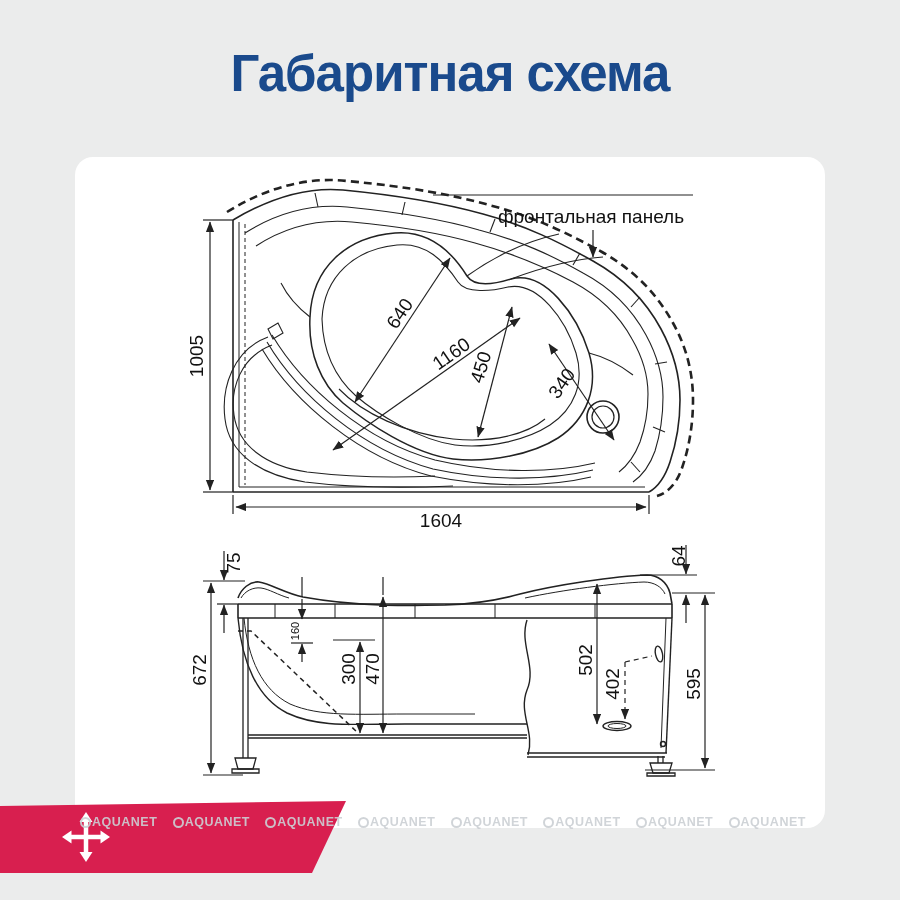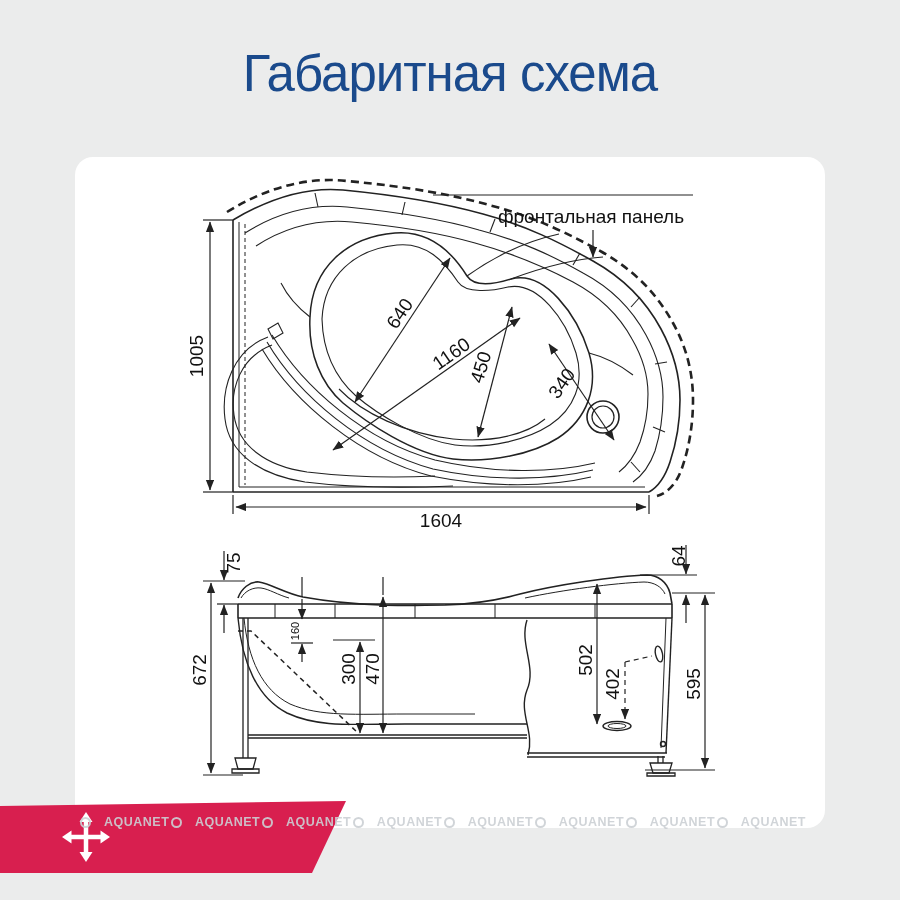--- a/index.html
+++ b/index.html
@@ -3,21 +3,21 @@
 <meta charset="utf-8">
 <style>
   html,body{margin:0;padding:0;}
   body{
     width:900px;height:900px;position:relative;overflow:hidden;
     background:#ebecec;
     font-family:"Liberation Sans", sans-serif;
   }
   .page-title{
     position:absolute;left:0;top:44px;width:900px;
-    text-align:center;font-size:51px;font-weight:normal;
+    text-align:center;font-size:51px;font-weight:bold;
     color:#1a4a8c;letter-spacing:-1px;
   }
   .card{
     position:absolute;left:75px;top:157px;width:750px;height:671px;
     background:#ffffff;border-radius:18px;
   }
   .card svg{display:block;}
   svg text{
     font-family:"Liberation Sans", sans-serif;
     fill:#111;font-size:19px;
@@ -31,21 +31,21 @@
   }
   .badge-icon{position:absolute;left:62px;top:11px;width:48px;height:50px;}
   .badge-text{position:absolute;left:122px;top:14px;color:#ffffff;}
   .badge-line1{font-size:21px;font-weight:bold;letter-spacing:1.5px;}
   .badge-line2{font-size:17.5px;font-weight:bold;letter-spacing:0.5px;margin-top:3px;}
   .watermarks{
     position:absolute;left:80px;top:813px;width:726px;height:18px;
     display:flex;justify-content:space-between;z-index:5;
   }
   .wm{
-    display:flex;align-items:center;gap:13px;
+    display:flex;align-items:center;gap:1px;
     color:#ccd0d4;opacity:0.9;font-size:12.5px;font-weight:bold;letter-spacing:0.5px;
   }
   .wm-ring{
     width:11px;height:11px;border:2.5px solid #ccd0d4;border-radius:50%;
     box-sizing:border-box;display:inline-block;
   }
 </style>
 </head>
 <body>
 

